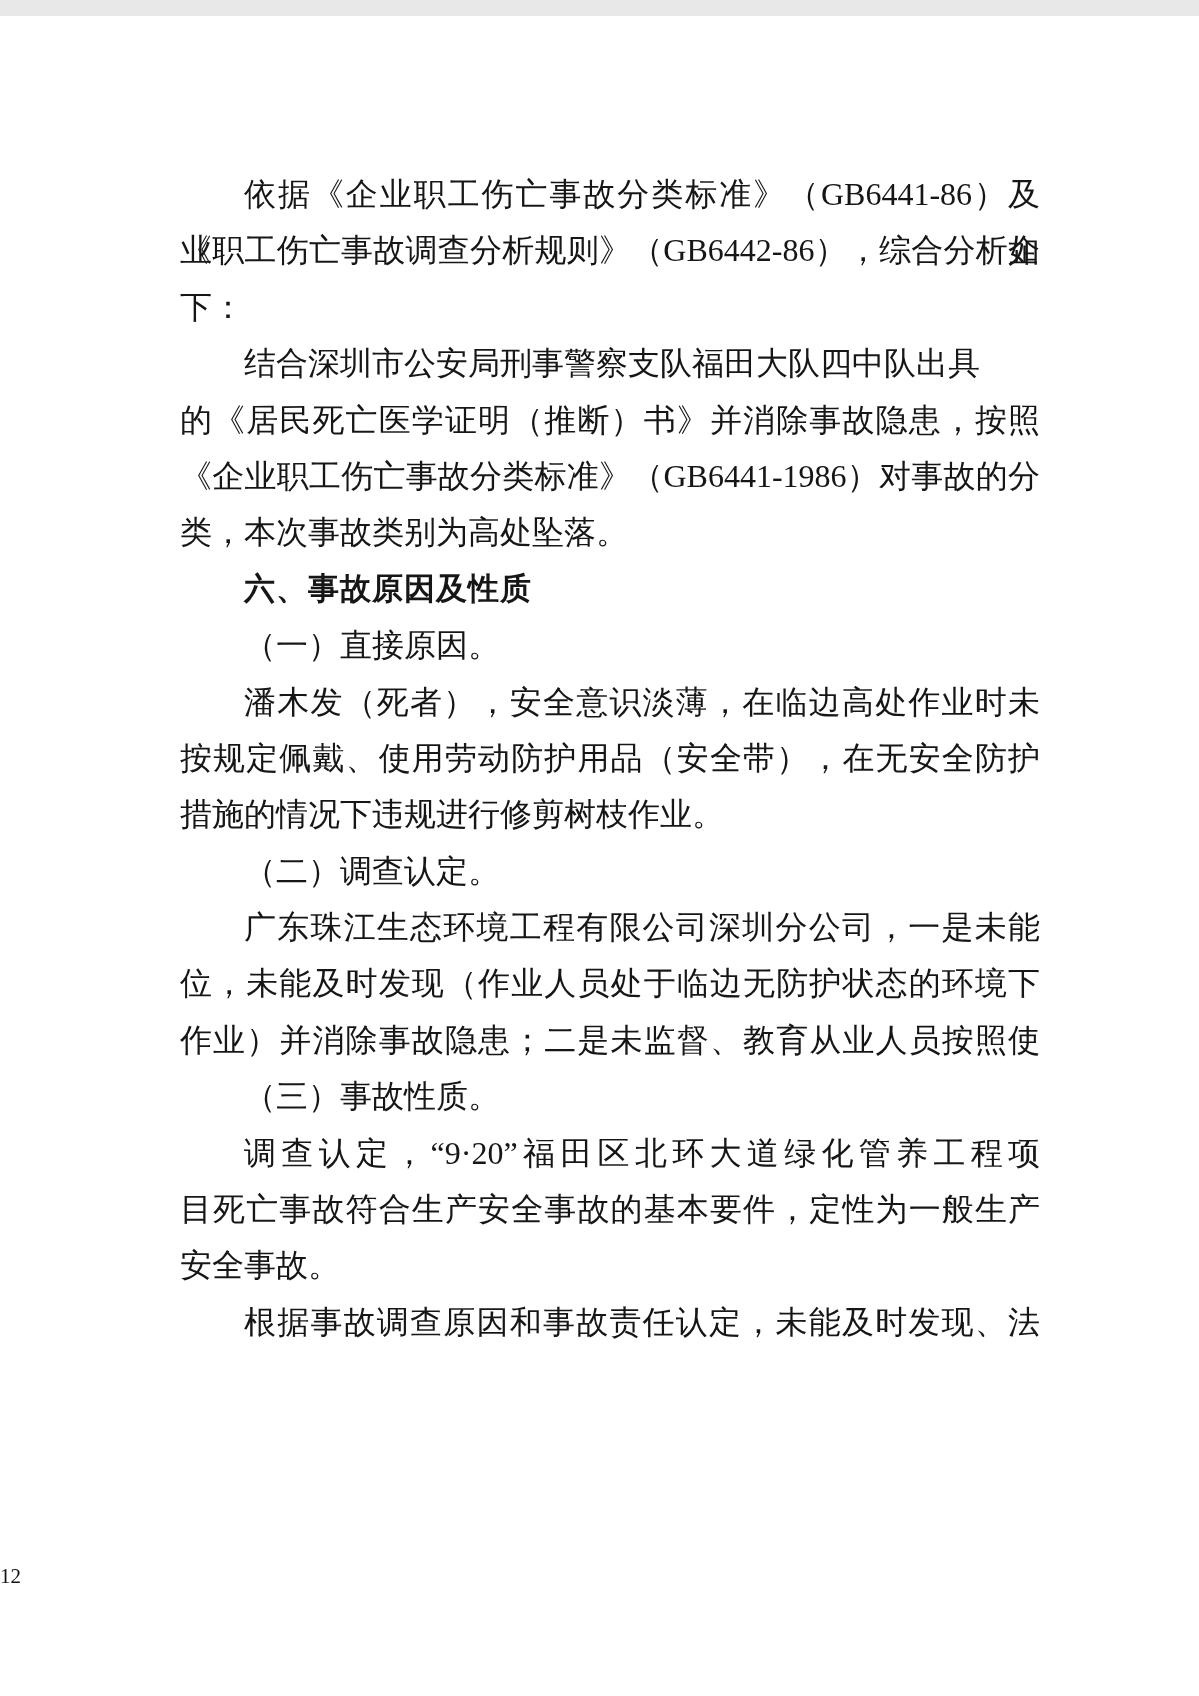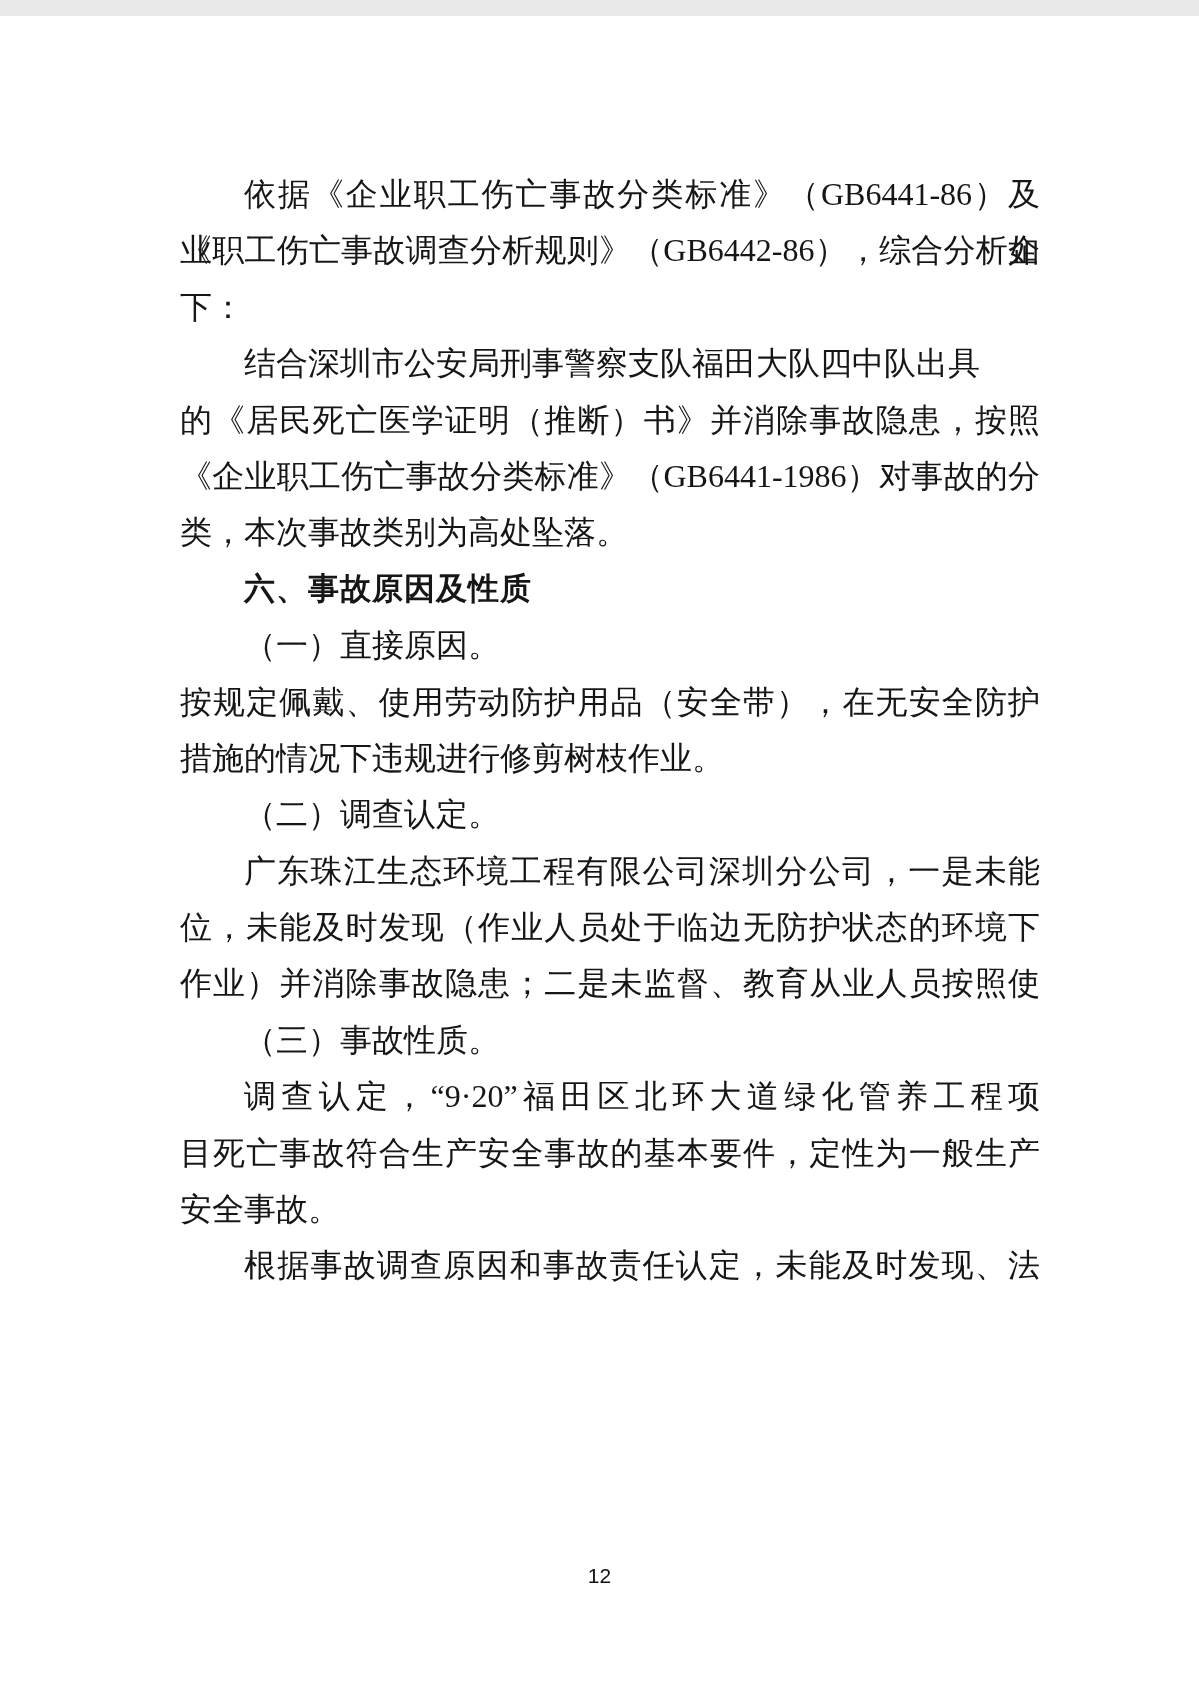--- a/index.html
+++ b/index.html
@@ -35,40 +35,40 @@
     font-family:"Liberation Sans", sans-serif;
     font-weight:bold;
     font-size:31px;
     letter-spacing:1px;
   }
   .page-number{
     position:absolute;
     left:0;
     top:1548px;
     width:100%;
-    text-align:center;
-    font-family:Liberation Sans, sans-serif;
+    font-family:Liberation Serif, serif;
     font-size:21px;
     color:#111111;
   }
 </style>
 </head>
 <body>
 
 <div class="page">
   <div class="text-block">
       <div class="line indent stretch">依据《企业职工伤亡事故分类标准》（GB6441-86）及《企</div>
       <div class="line stretch">业职工伤亡事故调查分析规则》（GB6442-86），综合分析如</div>
       <div class="line">下：</div>
       <div class="line indent">结合深圳市公安局刑事警察支队福田大队四中队出具</div>
       <div class="line stretch">的《居民死亡医学证明（推断）书》并消除事故隐患，按照</div>
       <div class="line stretch">《企业职工伤亡事故分类标准》（GB6441-1986）对事故的分</div>
       <div class="line">类，本次事故类别为高处坠落。</div>
       <div class="line indent heading">六、事故原因及性质</div>
       <div class="line indent">（一）直接原因。</div>
+      <div class="line indent stretch">潘木发（死者），安全意识淡薄，在临边高处作业时未</div>
       <div class="line stretch">按规定佩戴、使用劳动防护用品（安全带），在无安全防护</div>
       <div class="line">措施的情况下违规进行修剪树枝作业。</div>
       <div class="line indent">（二）调查认定。</div>
       <div class="line indent stretch">广东珠江生态环境工程有限公司深圳分公司，一是未能</div>
       <div class="line stretch">位，未能及时发现（作业人员处于临边无防护状态的环境下</div>
       <div class="line stretch">作业）并消除事故隐患；二是未监督、教育从业人员按照使</div>
       <div class="line indent">（三）事故性质。</div>
       <div class="line indent stretch">调查认定，“9·20”福田区北环大道绿化管养工程项</div>
       <div class="line stretch">目死亡事故符合生产安全事故的基本要件，定性为一般生产</div>
       <div class="line">安全事故。</div>

